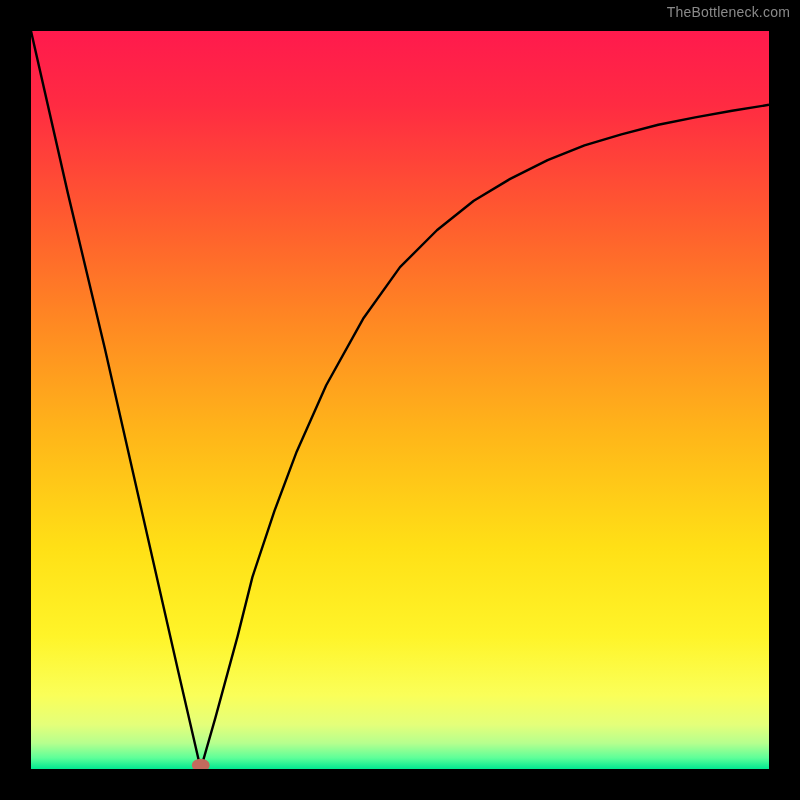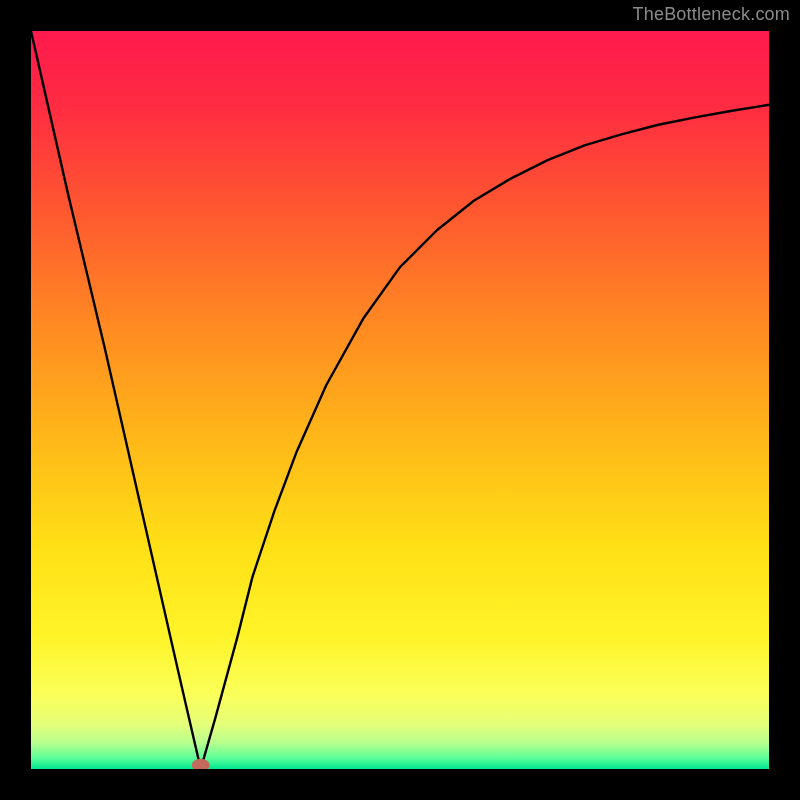--- a/index.html
+++ b/index.html
@@ -23,21 +23,21 @@
     top: 31px;
     width: 738px;
     height: 738px;
     
   }
   .watermark {
     position: absolute;
     top: 4px;
     right: 10px;
     color: #8a8a8a;
-    font-size: 18px;
+    font-size: 14px;
     font-weight: 500;
     letter-spacing: 0.2px;
     font-family: Arial, Helvetica, sans-serif;
     user-select: none;
   }
 </style>
 </head>
 <body>
 
 <div class="frame">

